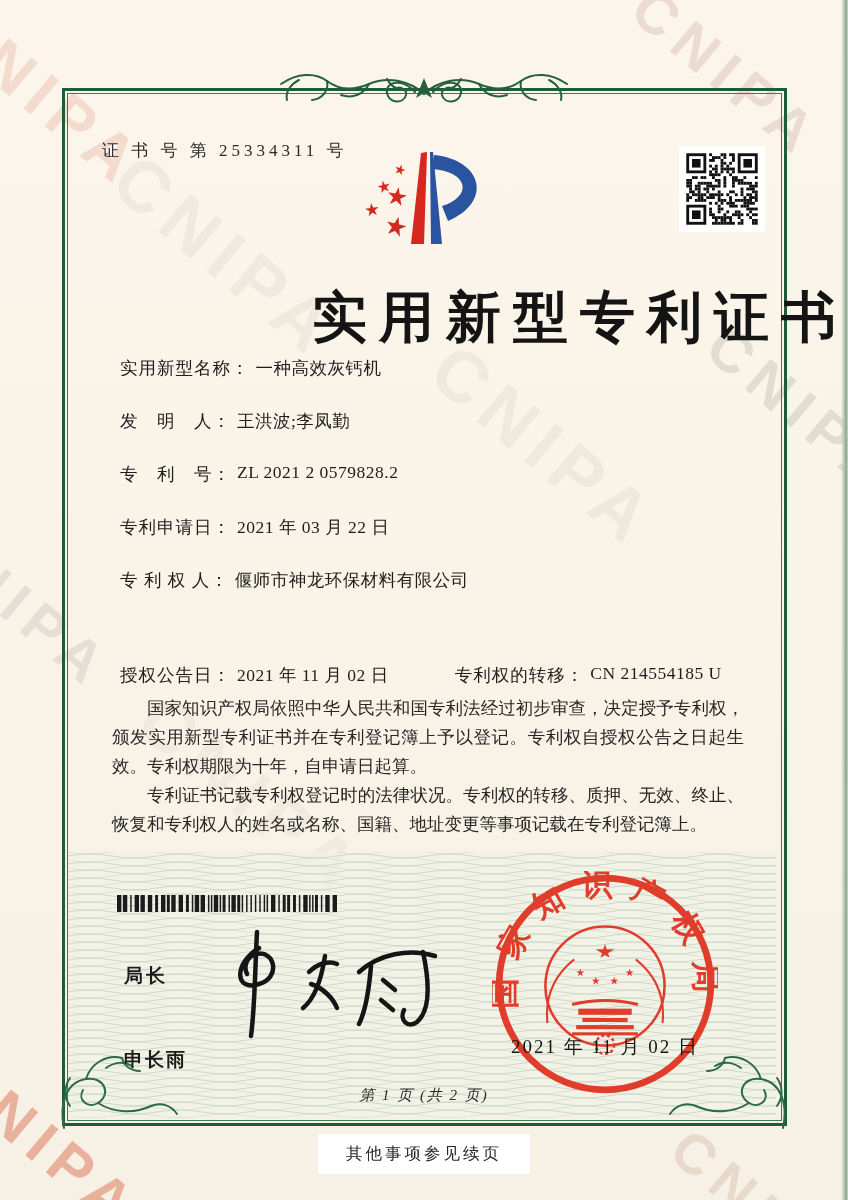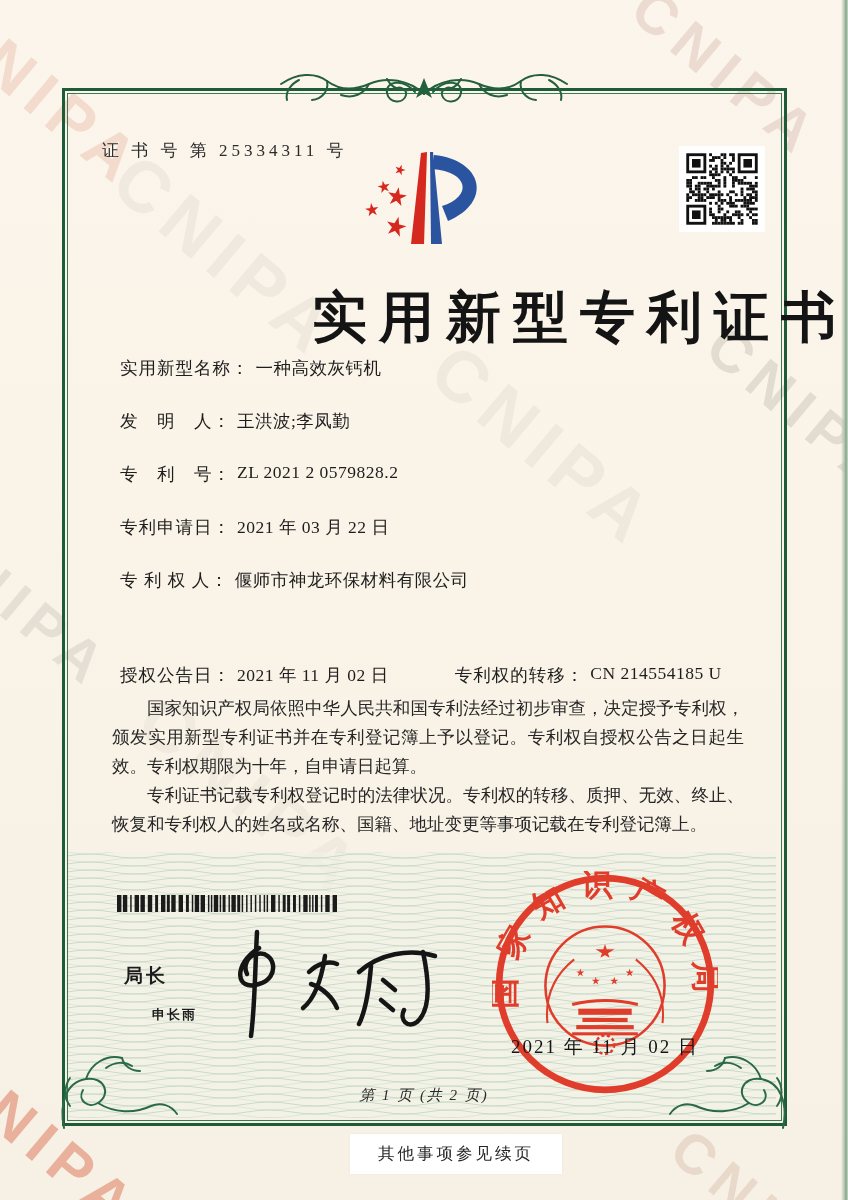--- a/index.html
+++ b/index.html
@@ -31,33 +31,33 @@
   .grant-gap{display:inline-block;width:66px;}
   
   .bodytext{position:absolute;left:112px;top:694px;width:632px;font-size:17.5px;
             line-height:29px;text-align:justify;color:#262626;}
   .bodytext p{margin:0;text-indent:2em;}
   
   .barcode{position:absolute;left:117px;top:895px;}
   
   .signer-title{position:absolute;left:124px;top:963px;font-family:"Liberation Sans","DejaVu Sans",sans-serif;
                 font-size:19px;font-weight:bold;color:#1c1c1c;letter-spacing:3px;}
-  .signer-name{position:absolute;left:124px;top:1006px;font-family:"Liberation Sans","DejaVu Sans",sans-serif;
-               font-size:13px;font-weight:bold;color:#1c1c1c;letter-spacing:2px;margin-left:28px;}
+  .signer-name{position:absolute;left:124px;top:1047px;font-family:"Liberation Sans","DejaVu Sans",sans-serif;
+               font-size:19px;font-weight:bold;color:#1c1c1c;letter-spacing:2px;}
   .signature{position:absolute;left:213px;top:928px;}
   
   .seal{position:absolute;left:492px;top:871px;}
   .seal-date{position:absolute;left:492px;top:1034px;width:226px;text-align:center;
              font-size:19px;color:#161616;letter-spacing:2px;}
   
   .pagefoot{position:absolute;left:0;top:1086px;width:848px;text-align:center;
             font-size:15px;color:#2a2a2a;letter-spacing:2px;font-style:italic;}
   .note{position:absolute;left:50%;top:1134px;transform:translateX(-50%);
         background:#ffffff;padding:9px 28px;font-size:16.5px;color:#262626;
-        letter-spacing:3px;box-shadow:0 0 2px rgba(0,0,0,0.06);margin-left:32px;}
+        letter-spacing:3px;box-shadow:0 0 2px rgba(0,0,0,0.06);}
   .ornament{position:absolute;pointer-events:none;}
 </style>
 </head>
 <body>
 
 <div class="page">
 
   <span class="wm" style="left:-28px;top:-12px;font-size:64px;color:rgba(224,152,128,0.28);">CNIPA</span>
   <span class="wm" style="left:662px;top:-26px;font-size:58px;color:rgba(190,140,125,0.24);">CNIPA</span>
   <span class="wm" style="left:737px;top:312px;font-size:58px;color:rgba(140,135,125,0.22);">CNIPA</span>

